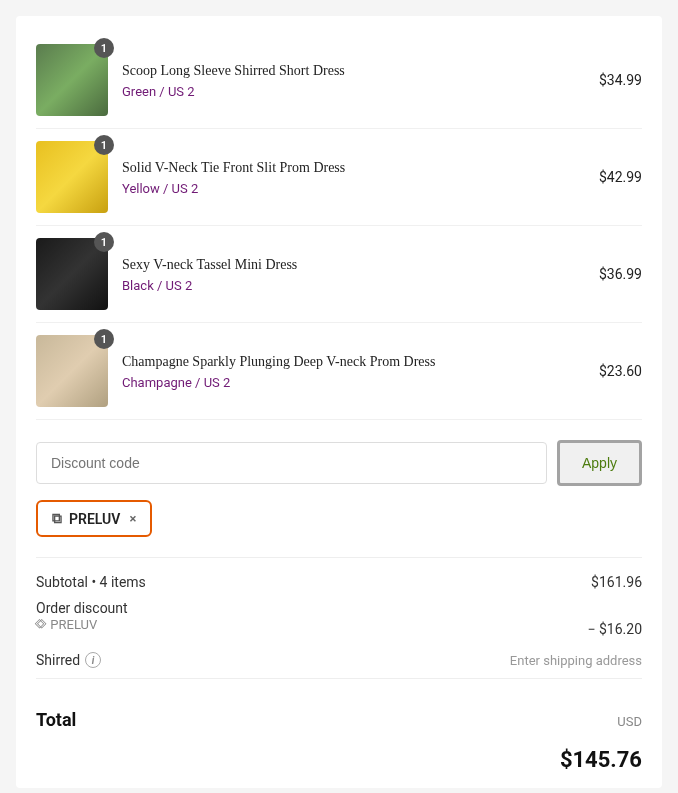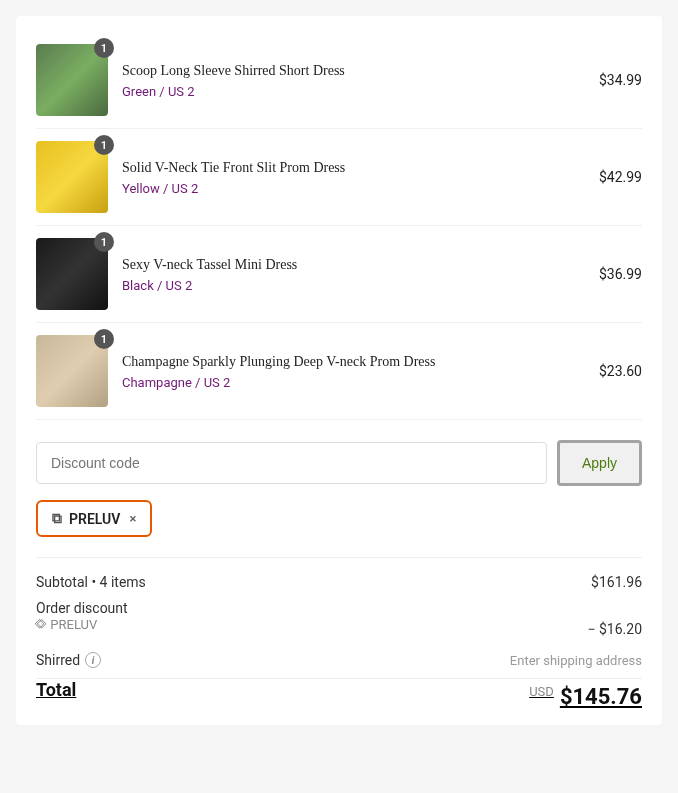--- a/index.html
+++ b/index.html
@@ -185,34 +185,34 @@
       border-radius: 50%;
       font-size: 10px;
       color: #888;
       font-style: italic;
       font-weight: bold;
     }
     .total-row {
       display: flex;
       justify-content: space-between;
       align-items: baseline;
-      padding-top: 0;
+      padding-top: 30px;
       border-top: 1px solid #eee;
       margin-top: 4px;
-      text-decoration: underline;
     }
     .total-label {
       font-size: 18px;
       font-weight: 700;
       color: #111;
     }
     .total-value-wrap {
       display: flex;
-      align-items: flex-start;
-      gap: 6px;
+      align-items: flex-end;
+      gap: 18px;
+      flex-direction: column;
     }
     .total-currency {
       font-size: 13px;
       color: #888;
     }
     .total-value {
       font-size: 22px;
       font-weight: 700;
       color: #111;
     }

